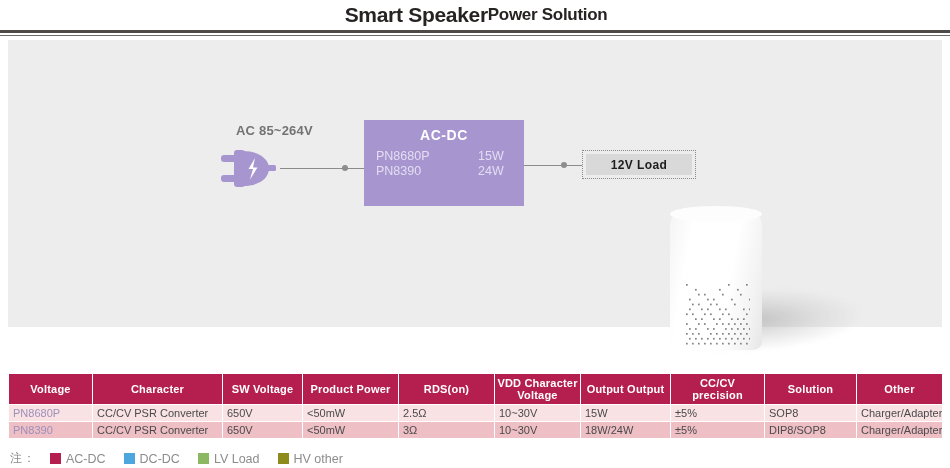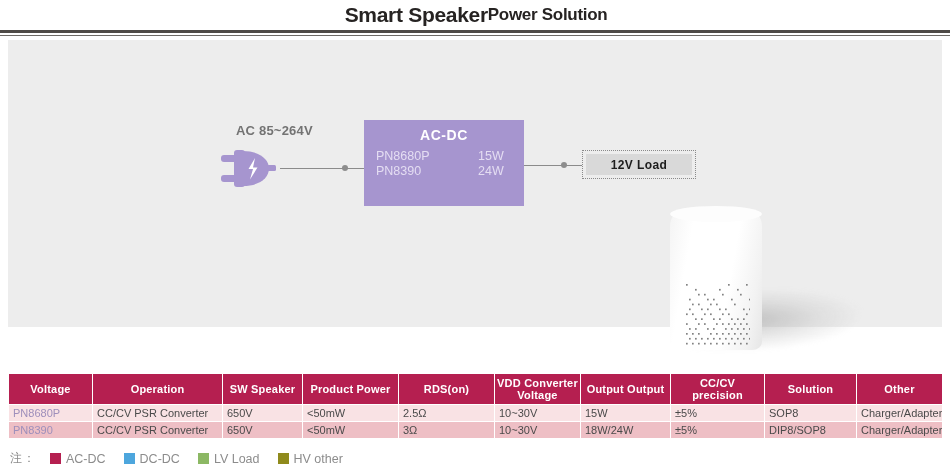--- a/index.html
+++ b/index.html
@@ -416,25 +416,25 @@
         <col style="width:96px">
         <col style="width:86px">
       <col style="width:90px">
         <col style="width:94px">
         <col style="width:92px">
       <col style="width:86px">
     </colgroup>
     <thead>
       <tr>
         <th>Voltage</th>
-        <th>Operation</th>
-        <th>SW Speaker</th>
+        <th>Character</th>
+        <th>SW Voltage</th>
         <th>Product Power</th>
         <th>RDS(on)</th>
-        <th>VDD Converter Voltage</th>
+        <th>VDD Character Voltage</th>
         <th>Output Output</th>
         <th>CC/CV precision</th>
         <th>Solution</th>
         <th>Other</th>
       </tr>
     </thead>
     <tbody>
       <tr class="row-a">
         <td class="product">PN8680P</td>
         <td>CC/CV PSR Converter</td>

